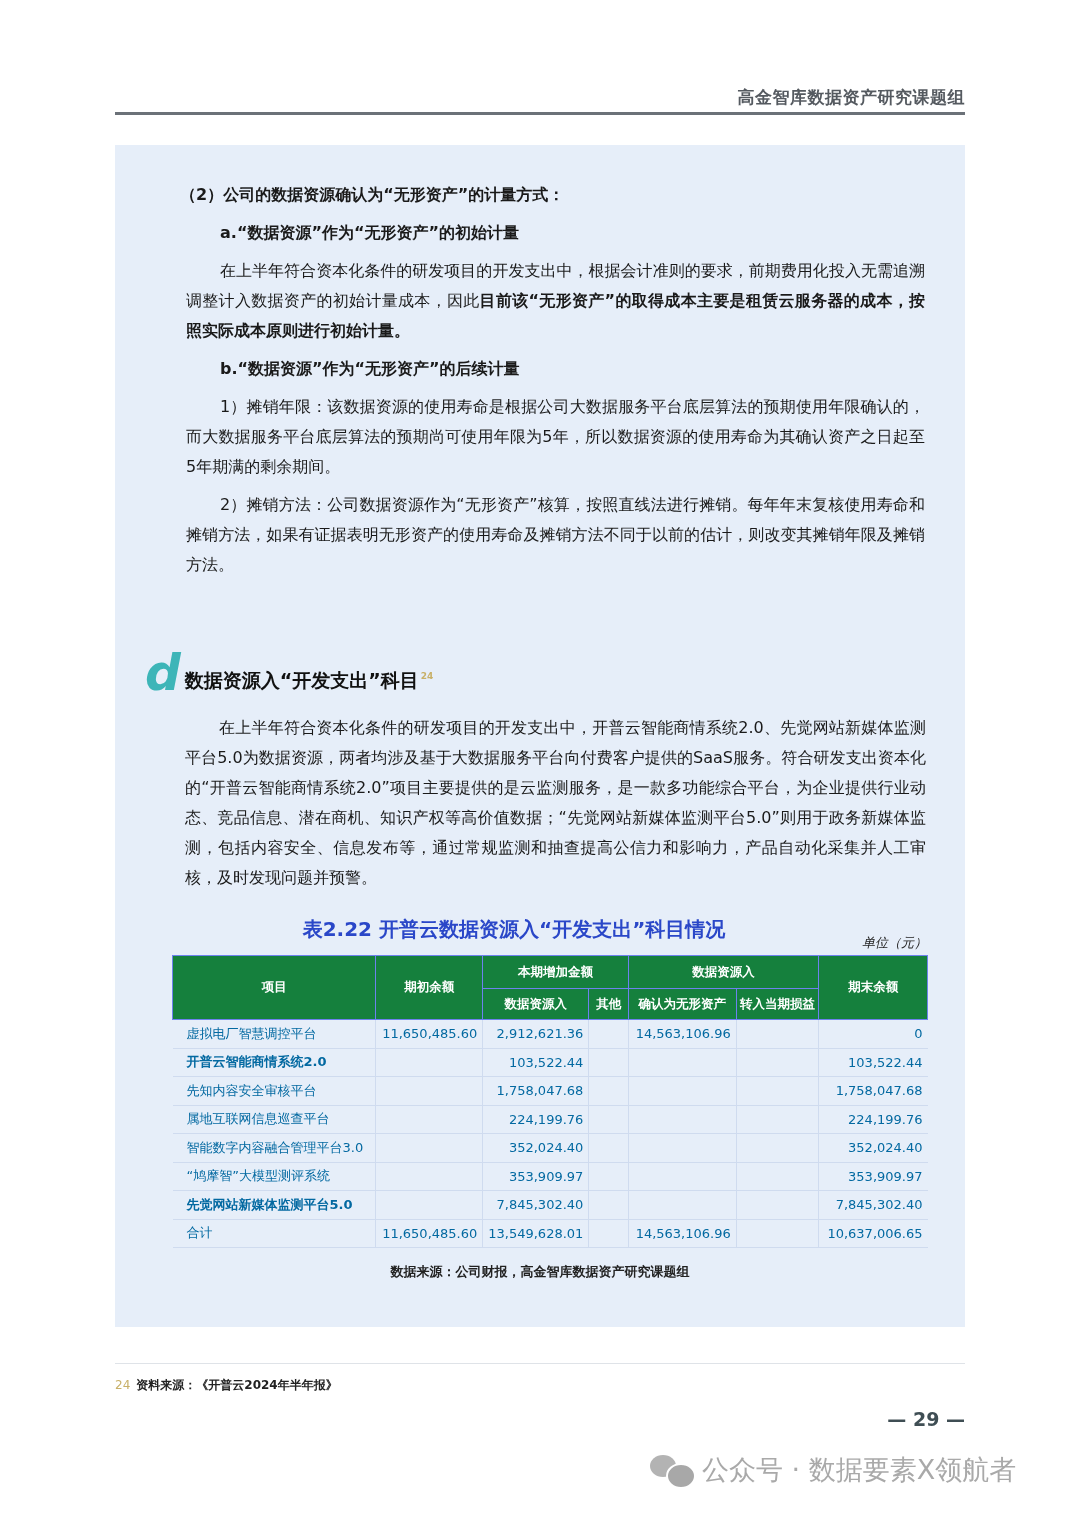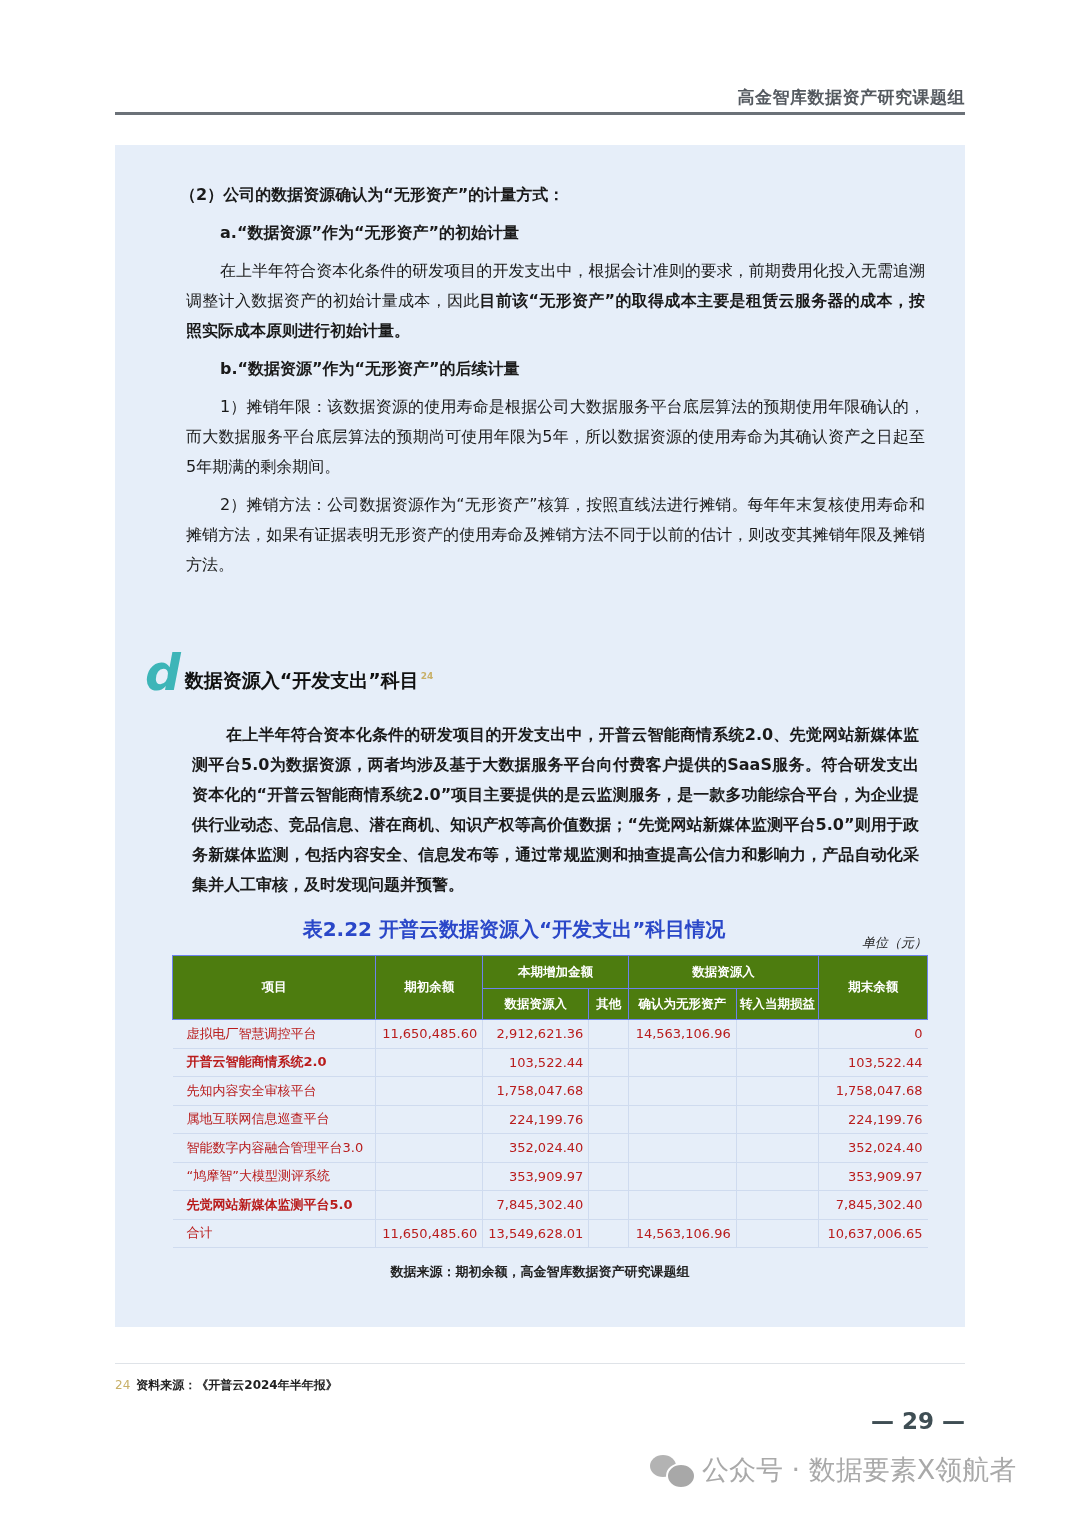--- a/index.html
+++ b/index.html
@@ -22,44 +22,44 @@
   b { font-weight: bold; }
   .section-head {
     position: absolute; left: 145px; top: 650px; height: 45px; display: flex; align-items: flex-end;
   }
   .section-letter {
     font-family: "DejaVu Sans", sans-serif; font-style: italic; font-weight: bold; font-size: 50px; color: #3db5b8; line-height: 44px; margin-right: 4px;
   }
   .section-title { font-size: 19px; font-weight: bold; color: #111; line-height: 30px; }
   .section-sup { font-size: 9px; color: #c8b068; vertical-align: top; position: relative; top: -4px; margin-left: 2px; }
   .para2 { position: absolute; left: 178px; width: 755px; top: 706px; font-size: 16px; line-height: 30px; }
-  .para2 p { margin: 14px; text-align: justify; text-indent: 34px; font-weight: bold; }
+  .para2 p { margin: 7px; text-align: justify; text-indent: 34px; }
   .table-title {
     position: absolute; left: 0; width: 1028px; top: 916px; text-align: center; font-size: 20px; font-weight: bold; color: #2a47c8;
   }
   .unit { position: absolute; right: 153px; top: 934px; font-size: 13px; color: #222; font-style: italic; }
   table.data {
     position: absolute; left: 172px; top: 955px; width: 756px; border-collapse: collapse; font-size: 13px;
   }
   table.data th {
-    background: #4d7c0f; color: #ffffff; font-weight: bold; font-size: 12.5px; border: 1px solid #6d82ee; padding: 0;
+    background: #15803d; color: #ffffff; font-weight: bold; font-size: 12.5px; border: 1px solid #6d82ee; padding: 0;
   }
   table.data th.top { height: 32px; }
   table.data th.sub { height: 30px; }
   table.data td {
-    height: 27.5px; border-bottom: 1px solid #cfdbef; border-left: 1px solid #cfdbef; padding: 0 5px; color: #b91c1c; white-space: nowrap;
+    height: 27.5px; border-bottom: 1px solid #cfdbef; border-left: 1px solid #cfdbef; padding: 0 5px; color: #0369a1; white-space: nowrap;
   }
   table.data td:first-child { border-left: none; padding-left: 14px; text-align: left; }
   table.data td.num { text-align: right; }
   table.data td.bold { font-weight: bold; }
   .source { position: absolute; left: 0; width: 1080px; top: 1263px; text-align: center; font-size: 13px; font-weight: bold; color: #222; }
   .foot-rule { position: absolute; left: 115px; width: 850px; top: 1363px; height: 1px; background: #dfe3e8; }
   .footnote { position: absolute; left: 115px; top: 1377px; font-size: 12px; font-weight: bold; color: #222; }
   .footnote .fn-num { color: #c8b068; font-weight: normal; margin-right: 6px; }
-  .page-num { position: absolute; right: 115px; top: 1408px; font-size: 23px; color: #3f4e54; font-weight: bold; }
+  .page-num { position: absolute; right: 115px; top: 1408px; font-size: 19px; color: #3f4e54; font-weight: bold; }
   .watermark {
     position: absolute; left: 650px; top: 1452px; font-size: 27px; color: #a9a9a9; display: flex; align-items: center;
   }
   .wm-icon { width: 44px; height: 34px; position: relative; margin-right: 8px; }
   .bubble1 { position: absolute; left: 0; top: 2px; width: 26px; height: 22px; border-radius: 50%; background: #b3b3b3; }
   .bubble2 { position: absolute; left: 16px; top: 10px; width: 26px; height: 22px; border-radius: 50%; background: #a8a8a8; border: 2px solid #fff; }
 </style>
 </head>
 <body>
 
@@ -183,21 +183,21 @@
         <td class="num">11,650,485.60</td>
         <td class="num">13,549,628.01</td>
         <td class="num"></td>
         <td class="num">14,563,106.96</td>
         <td class="num"></td>
         <td class="num">10,637,006.65</td>
       </tr>
     </tbody>
 </table>
 
-<div class="source">数据来源：期初余额，高金智库数据资产研究课题组</div>
+<div class="source">数据来源：公司财报，高金智库数据资产研究课题组</div>
 
 <div class="foot-rule"></div>
 <div class="footnote"><span class="fn-num">24</span><span>资料来源：《开普云2024年半年报》</span></div>
 
 <div class="page-num">— 29 —</div>
 
 <div class="watermark">
   <span class="wm-icon">
       <span class="bubble1"></span>
       <span class="bubble2"></span>

